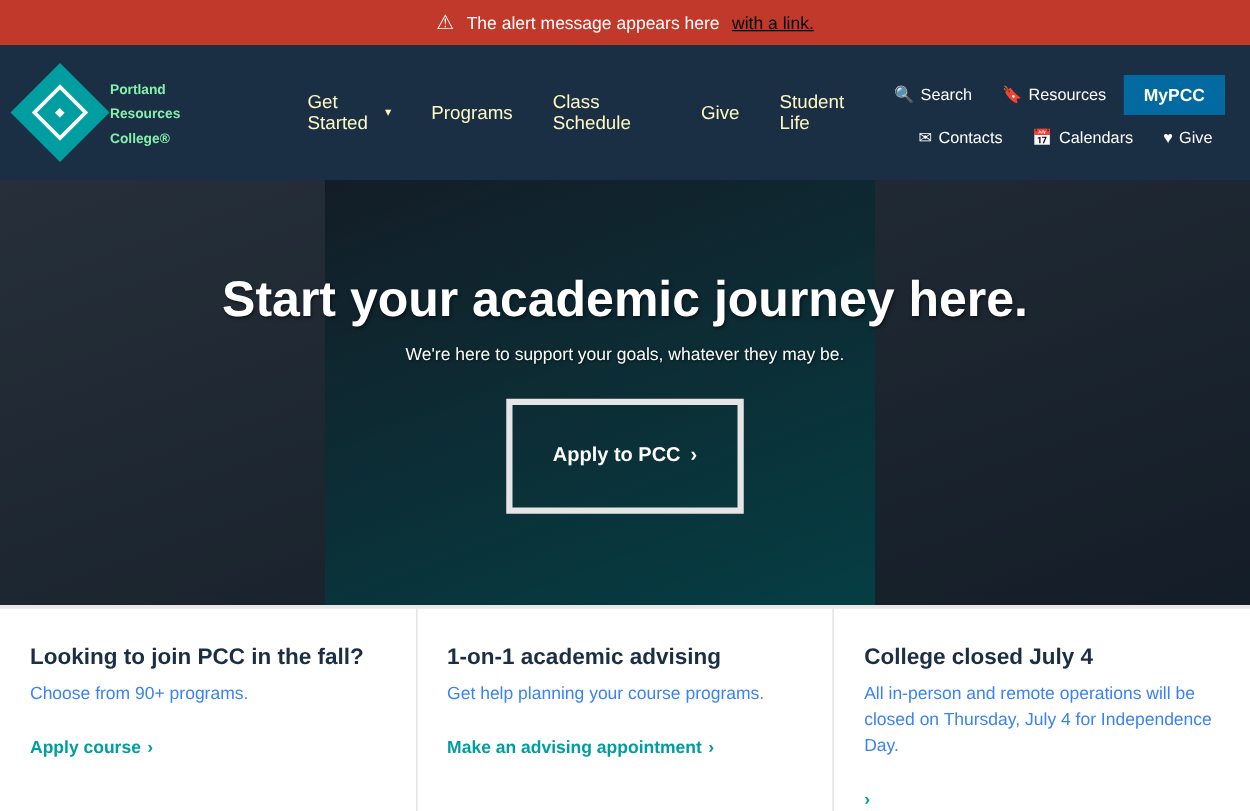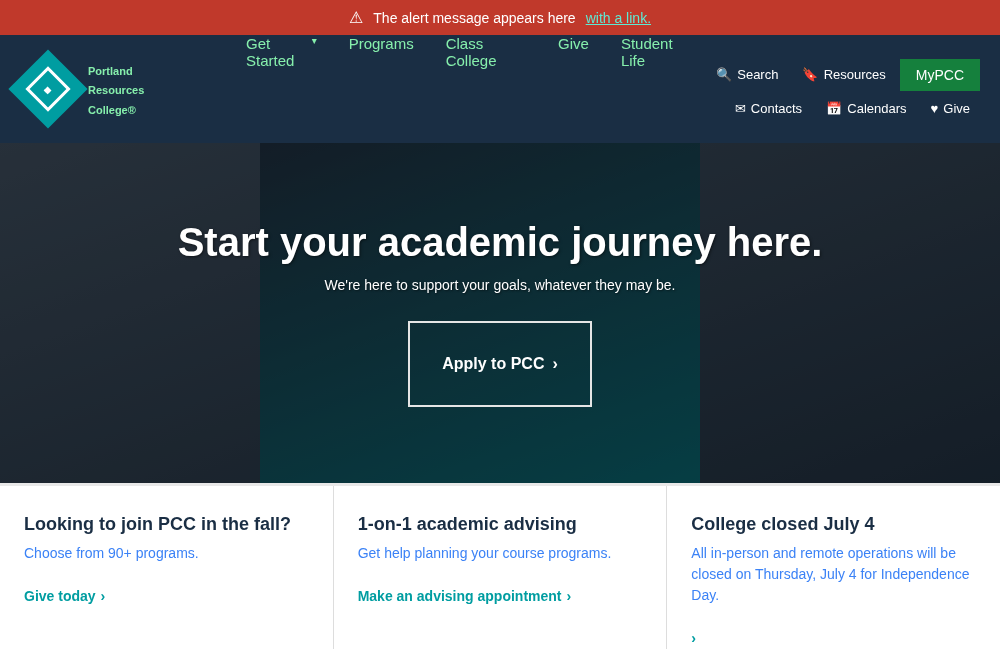--- a/index.html
+++ b/index.html
@@ -10,21 +10,21 @@
       background: #c0392b;
       color: #fff;
       text-align: center;
       padding: 8px 20px;
       font-size: 14px;
       display: flex;
       align-items: center;
       justify-content: center;
       gap: 10px;
     }
-    .alert-bar a { color: #5eead4; }
+    .alert-bar a { color: #000000; }
     .alert-icon { font-size: 16px; }
 
     
     .header {
       background: #1a2e44;
       padding: 0 20px;
       display: flex;
       align-items: center;
       height: 108px;
     }
@@ -79,27 +79,27 @@
       align-items: center;
       list-style: none;
       height: 100%;
     }
     .nav-links li {
       height: 100%;
       display: flex;
       align-items: center;
     }
     .nav-links a {
-      color: #86efac;
+      color: #fef9c3;
       text-decoration: none;
       padding: 0 16px;
       font-size: 15px;
       height: 100%;
       display: flex;
-      align-items: flex-start;
+      align-items: center;
     }
     .nav-links .chevron { font-size: 10px; }
 
     .header-right {
       display: flex;
       flex-direction: column;
       align-items: flex-end;
       gap: 6px;
     }
     .header-right-top {
@@ -111,24 +111,24 @@
       color: #fff;
       text-decoration: none;
       font-size: 13px;
       padding: 4px 10px;
       display: flex;
       align-items: center;
       gap: 5px;
       cursor: pointer;
     }
     .mypcc-btn {
-      background: #15803d;
+      background: #0369a1;
       padding: 8px 16px;
       font-size: 14px;
-      font-weight: normal;
+      font-weight: bold;
     }
     .header-right-bottom {
       display: flex;
       align-items: center;
       gap: 4px;
     }
 
     
     .hero {
       position: relative;
@@ -160,21 +160,21 @@
     .hero-subtitle {
       font-size: 14px;
       margin-bottom: 28px;
       text-shadow: 1px 1px 2px rgba(0,0,0,0.5);
     }
     .apply-btn {
       display: inline-flex;
       align-items: flex-start;
       gap: 8px;
       background: transparent;
-      border: 2px solid #e5e5e5;
+      border: 5px solid #e5e5e5;
       color: #fff;
       padding: 32px 32px;
       font-size: 16px;
       font-weight: bold;
       cursor: pointer;
       text-decoration: none;
     }
 
     
     .cards-section {
@@ -259,21 +259,21 @@
       <li>
         <a href="#">
           <span>Get Started</span>
           <span class="chevron"> ▾</span>
         </a>
       </li>
       <li>
         <a href="#">Programs</a>
       </li>
       <li>
-        <a href="#">Class College</a>
+        <a href="#">Class Schedule</a>
       </li>
       <li>
         <a href="#">Give</a>
       </li>
       <li>
         <a href="#">Student Life</a>
       </li>
     </ul>
   </nav>
 
@@ -321,21 +321,21 @@
       <span>›</span>
     </a>
   </div>
 </section>
 
 <div class="cards-section">
   <div class="card">
     <div class="card-title">Looking to join PCC in the fall?</div>
     <div class="card-desc">Choose from 90+ programs.</div>
     <a href="#" class="card-link">
-      <span>Give today</span>
+      <span>Apply course</span>
       <span>›</span>
     </a>
   </div>
   <div class="card">
     <div class="card-title">1-on-1 academic advising</div>
     <div class="card-desc">Get help planning your course programs.</div>
     <a href="#" class="card-link">
       <span>Make an advising appointment</span>
       <span>›</span>
     </a>

